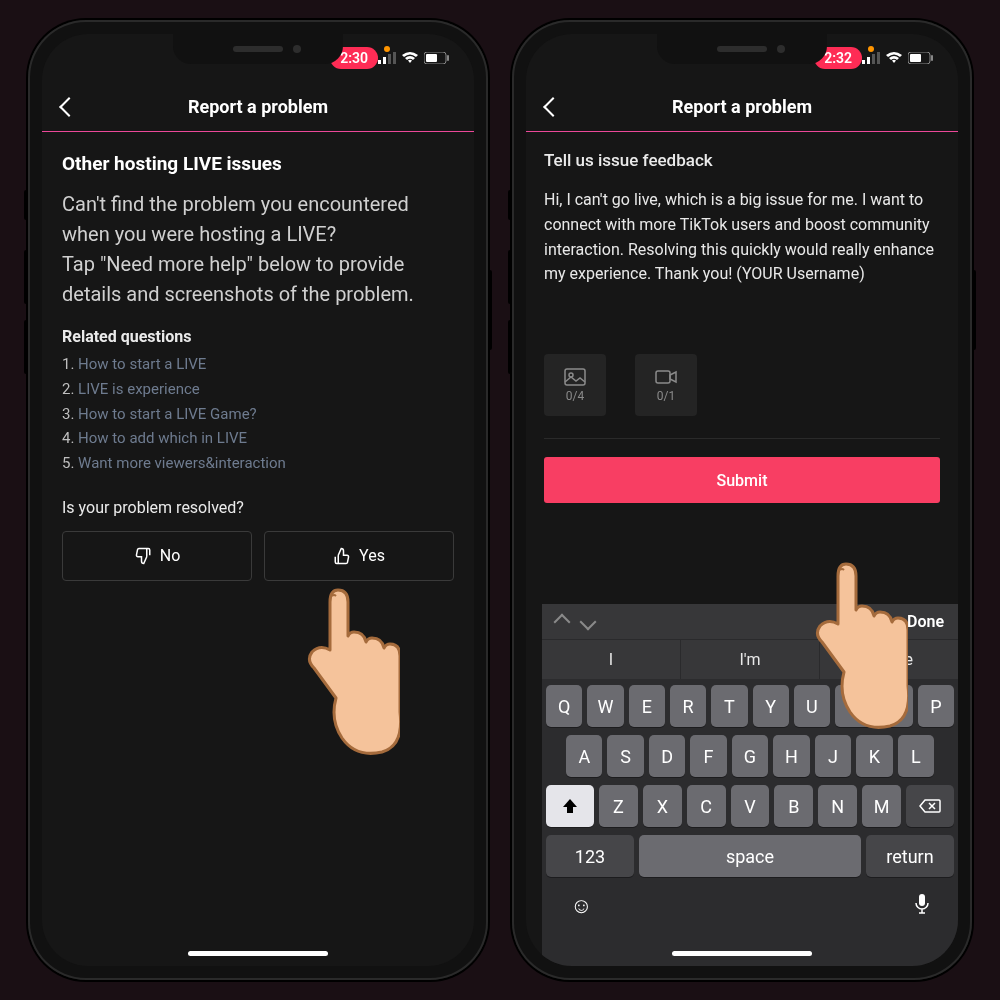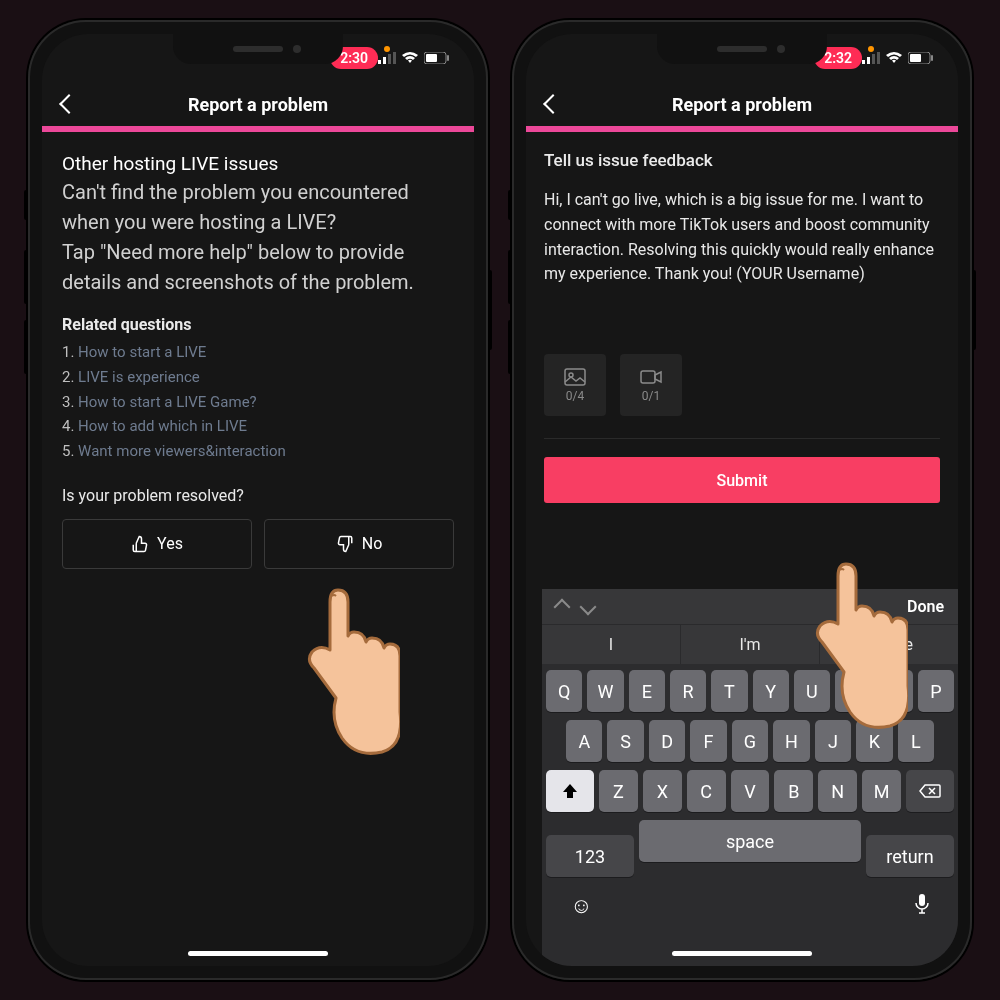--- a/index.html
+++ b/index.html
@@ -72,51 +72,51 @@
     border-radius: 12px;
     font-weight: 600;
     font-size: 14px;
   }
   .status-icons { display:flex; gap:6px; align-items:center; position:relative; }
   .status-icons .dot { position:absolute; top:-6px; right:60px; width:6px; height:6px; background:#ff9500; border-radius:50%; }
   .nav-bar {
     display:flex; align-items:center; justify-content:center;
     position:relative;
     height: 50px;
-    border-bottom: 6px solid #ec4899;
+    border-bottom: 1px solid #ec4899;
   }
   .nav-back {
     position:absolute; left:20px;
     width: 14px; height: 14px;
     border-left: 2.5px solid #fff;
     border-bottom: 2.5px solid #fff;
     transform: rotate(45deg);
   }
   .nav-title { font-size: 18px; font-weight: 700; }
   .content { padding: 20px 20px; }
-  .section-title { font-size: 19px; font-weight: 400; margin-bottom: 2px; }
+  .section-title { font-size: 19px; font-weight: 700; margin-bottom: 14px; }
   .body-text { font-size: 20px; color: #d0d0d0; line-height: 1.5; margin-bottom: 18px; }
   .related-title { font-size: 16px; font-weight: 700; margin-bottom: 6px; color:#eaeaea; }
   .related-list { font-size: 15px; line-height:1.65; }
   .related-list .num { color:#bfbfbf; }
   .related-list a { color:#6e7b8f; text-decoration:none; }
   .resolved-q { font-size:16px; margin-top:22px; margin-bottom:14px; color:#eaeaea; }
   .btn-row { display:flex; gap:12px; }
   .pill-btn {
     flex:1;
     border:1px solid #3a3a3a;
     border-radius:4px;
     height:50px;
     display:flex; align-items:center; justify-content:center; gap:8px;
     color:#fff;
     font-size:16px;
   }
   .feedback-title { font-size:17px; font-weight:500; margin-bottom:18px; color:#eaeaea; }
   .feedback-text { font-size:16px; color:#e8e8e8; line-height:1.55; min-height:140px; }
-  .attach-row { display:flex; gap:14px; margin-top:26px; }
+  .attach-row { display:flex; gap:29px; margin-top:26px; }
   .attach {
     width:62px; height:62px;
     background:#242424;
     border-radius:4px;
     display:flex; flex-direction:column; align-items:center; justify-content:center;
     color:#8a8a8a; font-size:12px; gap:3px;
   }
   .divider { height:1px; background:#2a2a2a; margin: 22px 0 18px; }
   .submit-btn {
     background:#f83e63;
@@ -161,21 +161,21 @@
     height:42px;
     border-radius:5px;
     display:flex; align-items:center; justify-content:center;
     font-size:18px;
     box-shadow: 0 1px 0 #1c1c1e;
   }
   .key.shift { background:#e5e5ea; color:#000; flex:0 0 48px; }
   .key.del { flex:0 0 48px; background:#464649; }
   .krow.r2 { padding: 0 20px; }
   .krow.r4 .key.space { flex: 1; }
-  .krow.r4 .key.num, .krow.r4 .key.ret { flex:0 0 88px; background:#464649;margin-top:15px; }
+  .krow.r4 .key.num, .krow.r4 .key.ret { flex:0 0 88px; background:#464649; }
   .kbd-bottom {
     display:flex; justify-content:space-between;
     padding: 4px 28px 0;
     font-size:22px; color:#fff;
   }
   .home-ind {
     position:absolute; bottom:10px; left:50%; transform:translateX(-50%);
     width:140px; height:5px; background:#fff; border-radius:3px;
   }
   
@@ -232,30 +232,30 @@
       <div class="related-list">
         <div><span class="num">1. </span><a href="#">How to start a LIVE</a></div>
         <div><span class="num">2. </span><a href="#">LIVE is experience</a></div>
         <div><span class="num">3. </span><a href="#">How to start a LIVE Game?</a></div>
         <div><span class="num">4. </span><a href="#">How to add which in LIVE</a></div>
         <div><span class="num">5. </span><a href="#">Want more viewers&amp;interaction</a></div>
       </div>
       <div class="resolved-q">Is your problem resolved?</div>
       <div class="btn-row">
         <div class="pill-btn">
+          <svg class="thumb-down" viewBox="0 0 24 24" fill="none" stroke="#fff" stroke-width="2">
+              <path d="M17 2v11M21 11V4a2 2 0 0 0-2-2H6.7a2 2 0 0 0-2 1.6l-1.4 7a2 2 0 0 0 2 2.4H10v6a3 3 0 0 0 3 3l4-9"></path>
+            </svg>
+          <span>No</span>
+        </div>
+        <div class="pill-btn">
           <svg class="thumb-up" viewBox="0 0 24 24" fill="none" stroke="#fff" stroke-width="2">
               <path d="M7 22V11M3 13v7a2 2 0 0 0 2 2h12.3a2 2 0 0 0 2-1.6l1.4-7a2 2 0 0 0-2-2.4H14V5a3 3 0 0 0-3-3l-4 9"></path>
             </svg>
           <span>Yes</span>
-        </div>
-        <div class="pill-btn">
-          <svg class="thumb-down" viewBox="0 0 24 24" fill="none" stroke="#fff" stroke-width="2">
-              <path d="M17 2v11M21 11V4a2 2 0 0 0-2-2H6.7a2 2 0 0 0-2 1.6l-1.4 7a2 2 0 0 0 2 2.4H10v6a3 3 0 0 0 3 3l4-9"></path>
-            </svg>
-          <span>No</span>
         </div>
       </div>
     </div>
     <div class="home-ind"></div>
 
     <div class="hand" style="left:238px; top:548px;">
       <svg viewBox="0 0 120 180">
           <g fill="#f5c39b" stroke="#a56b3c" stroke-width="3" stroke-linejoin="round">
             <path d="M58 8 q-8 0 -8 12 v48 q-10 -6 -18 2 q-6 8 2 16 l22 30 q-6 22 6 40 q14 20 40 14 q22 -6 18 -40 v-56 q0 -12 -10 -12 q-4 0 -6 4 q-2 -10 -12 -10 q-4 0 -6 4 q-2 -10 -12 -10 q-4 0 -6 4 v-34 q0 -12 -10 -12 z"></path>
           </g>

